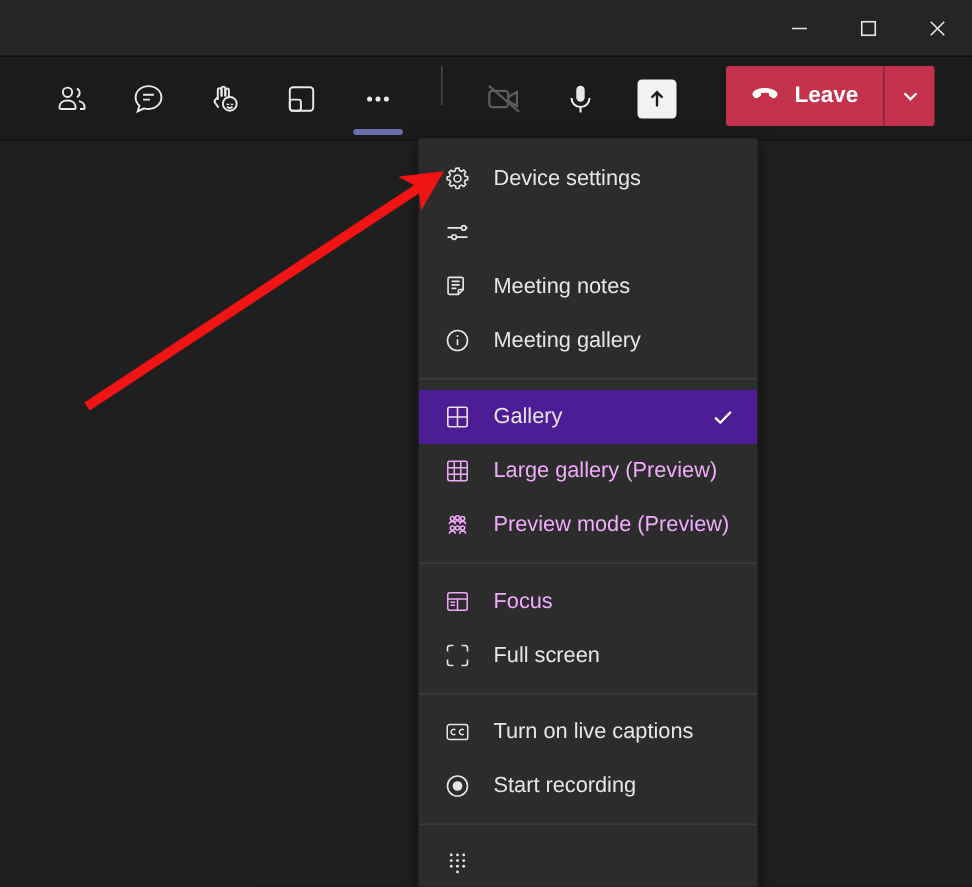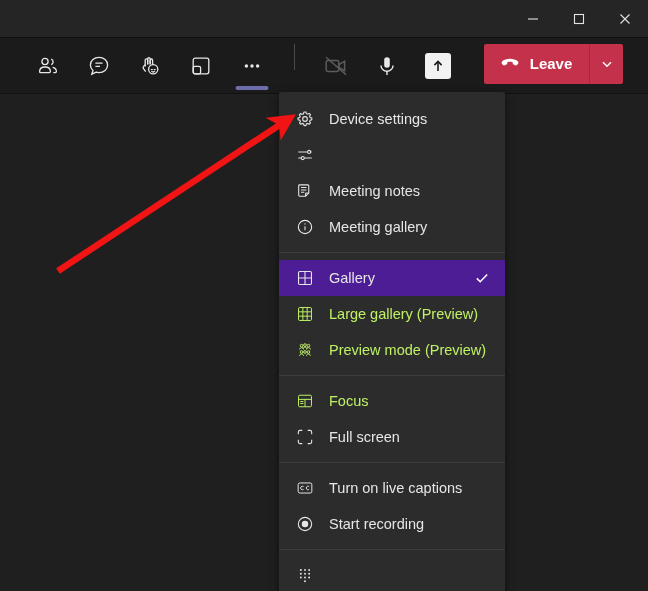--- a/index.html
+++ b/index.html
@@ -171,21 +171,21 @@
   .menu-item {
     display: flex;
     align-items: center;
     height: 36px;
     padding: 0 14px 0 16px;
     color: #e6e6e6;
     font-size: 14.5px;
     white-space: nowrap;
   }
   .menu-item.selected { background: #4c1d95; }
-  .menu-item.disabled { color: #bef264; }
+  .menu-item.disabled { color: #f0abfc; }
   .mi-icon {
     width: 20px;
     height: 20px;
     margin-right: 14px;
     display: flex;
     align-items: center;
     justify-content: center;
     flex: 0 0 20px;
     color: inherit;
   }

